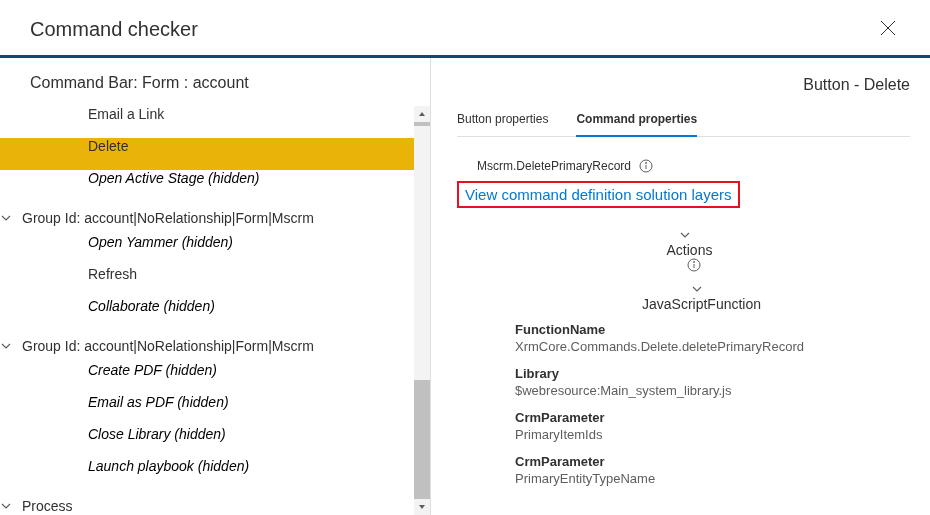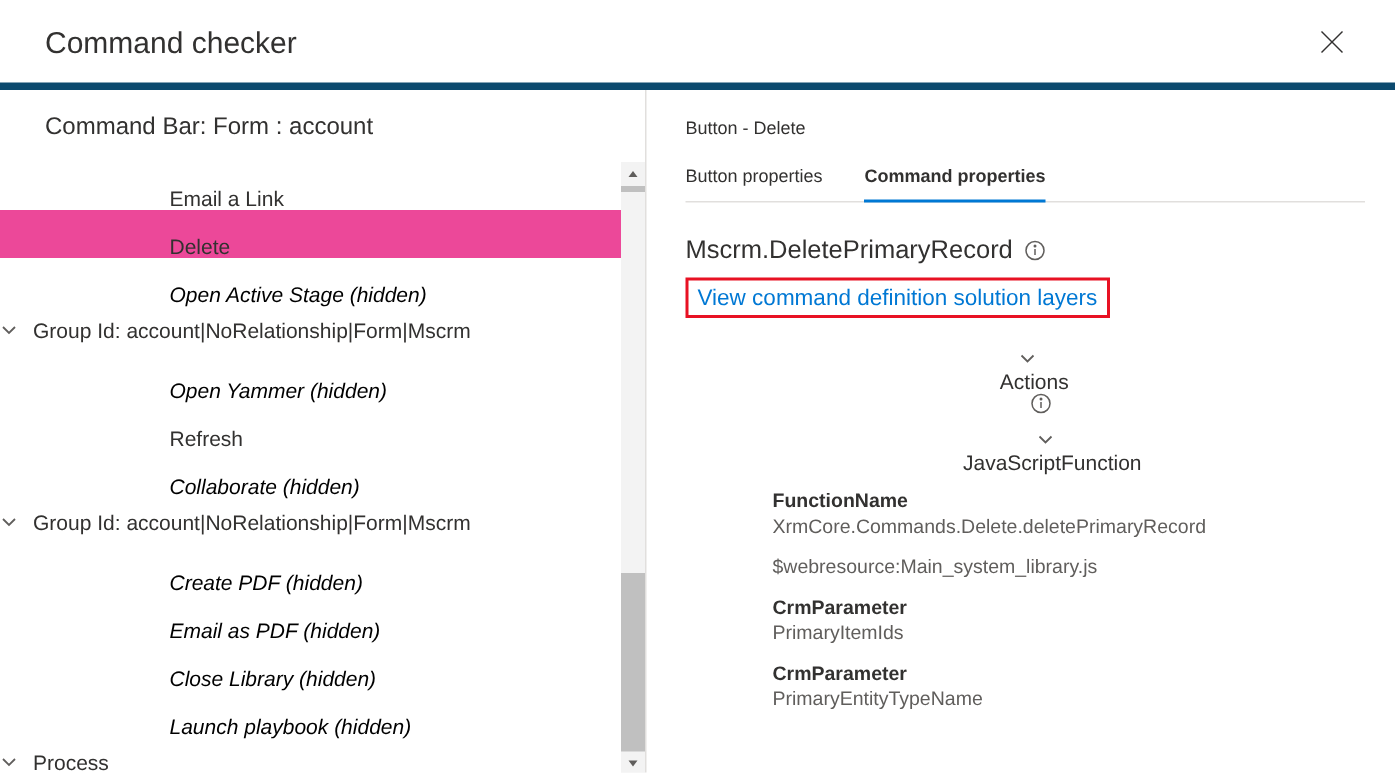--- a/index.html
+++ b/index.html
@@ -10,21 +10,21 @@
     background: #ffffff;
     width: 930px;
     height: 515px;
     overflow: hidden;
   }
   .header {
     display: flex;
     align-items: center;
     justify-content: space-between;
     padding: 18px 30px 14px 30px;
-    border-bottom: 5px solid #0c4a6e;
+    border-bottom: 3px solid #0c4a6e;
   }
   .header h1 {
     font-size: 20px;
     font-weight: 400;
     color: #323130;
   }
   .close-btn {
     width: 20px;
     height: 20px;
     cursor: pointer;
@@ -55,28 +55,28 @@
     overflow: hidden;
   }
   .tree {
     position: absolute;
     top: 0; left: 0; right: 0;
     font-size: 14px;
   }
   .tree-item {
     height: 32px;
     display: flex;
-    align-items: flex-end;
-    padding-left: 113px;
+    align-items: flex-start;
+    padding-left: 88px;
     color: #323130;
     cursor: pointer;
     position: relative;
   }
   .tree-item.selected {
-    background: #ec4899;
+    background: #eab308;
   }
   .tree-item.hidden-item {
     font-style: italic;
     color: #000000;
   }
   .tree-group {
     height: 32px;
     display: flex;
     align-items: center;
     cursor: pointer;
@@ -116,23 +116,24 @@
     cursor: pointer;
   }
   .thumb-top { top: 16px; height: 4px; }
   .thumb-main { top: 274px; height: 130px; }
   .right-pane {
     flex: 1;
     padding: 18px 20px 0 26px;
     overflow: hidden;
   }
   .right-title {
-    font-size: 12px;
+    font-size: 16px;
     font-weight: 400;
     margin-bottom: 10px;
+    text-align: right;
   }
   .tabs {
     display: flex;
     border-bottom: 1px solid #e1dfdd;
     margin-bottom: 22px;
   }
   .tab {
     padding: 8px 0 10px 0;
     margin-right: 28px;
     font-size: 12px;
@@ -149,22 +150,23 @@
     left: 0; right: 0; bottom: -1px;
     height: 2px;
     background: #0078d4;
   }
   .cmd-name-row {
     display: flex;
     align-items: center;
     margin-bottom: 8px;
   }
   .cmd-name-row .name {
-    font-size: 17px;
-    color: #323130;
+    font-size: 12px;
+    color: #323130;
+    margin-left: 20px;
   }
   .info-icon {
     width: 14px;
     height: 14px;
     margin-left: 8px;
     color: #605e5c;
   }
   .info-icon svg { width: 14px; height: 14px; }
   .link-box {
     display: inline-block;
@@ -350,20 +352,21 @@
       </span>
       <span class="label">JavaScriptFunction</span>
     </div>
 
     <div class="props">
       <div class="prop">
         <div class="prop-label">FunctionName</div>
         <div class="prop-value">XrmCore.Commands.Delete.deletePrimaryRecord</div>
       </div>
       <div class="prop">
+        <div class="prop-label">Library</div>
         <div class="prop-value">$webresource:Main_system_library.js</div>
       </div>
       <div class="prop">
         <div class="prop-label">CrmParameter</div>
         <div class="prop-value">PrimaryItemIds</div>
       </div>
       <div class="prop">
         <div class="prop-label">CrmParameter</div>
         <div class="prop-value">PrimaryEntityTypeName</div>
       </div>

